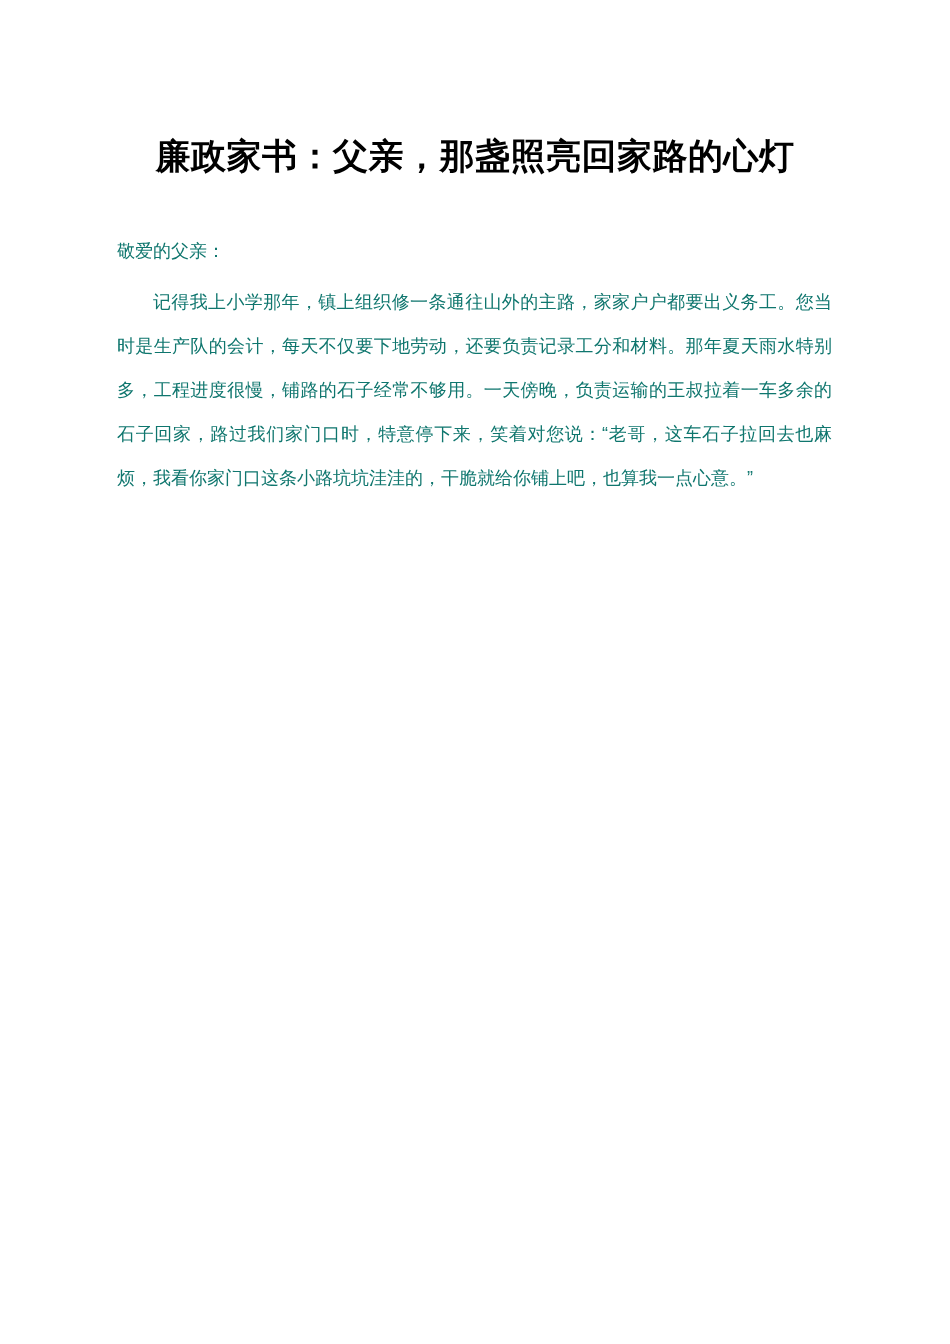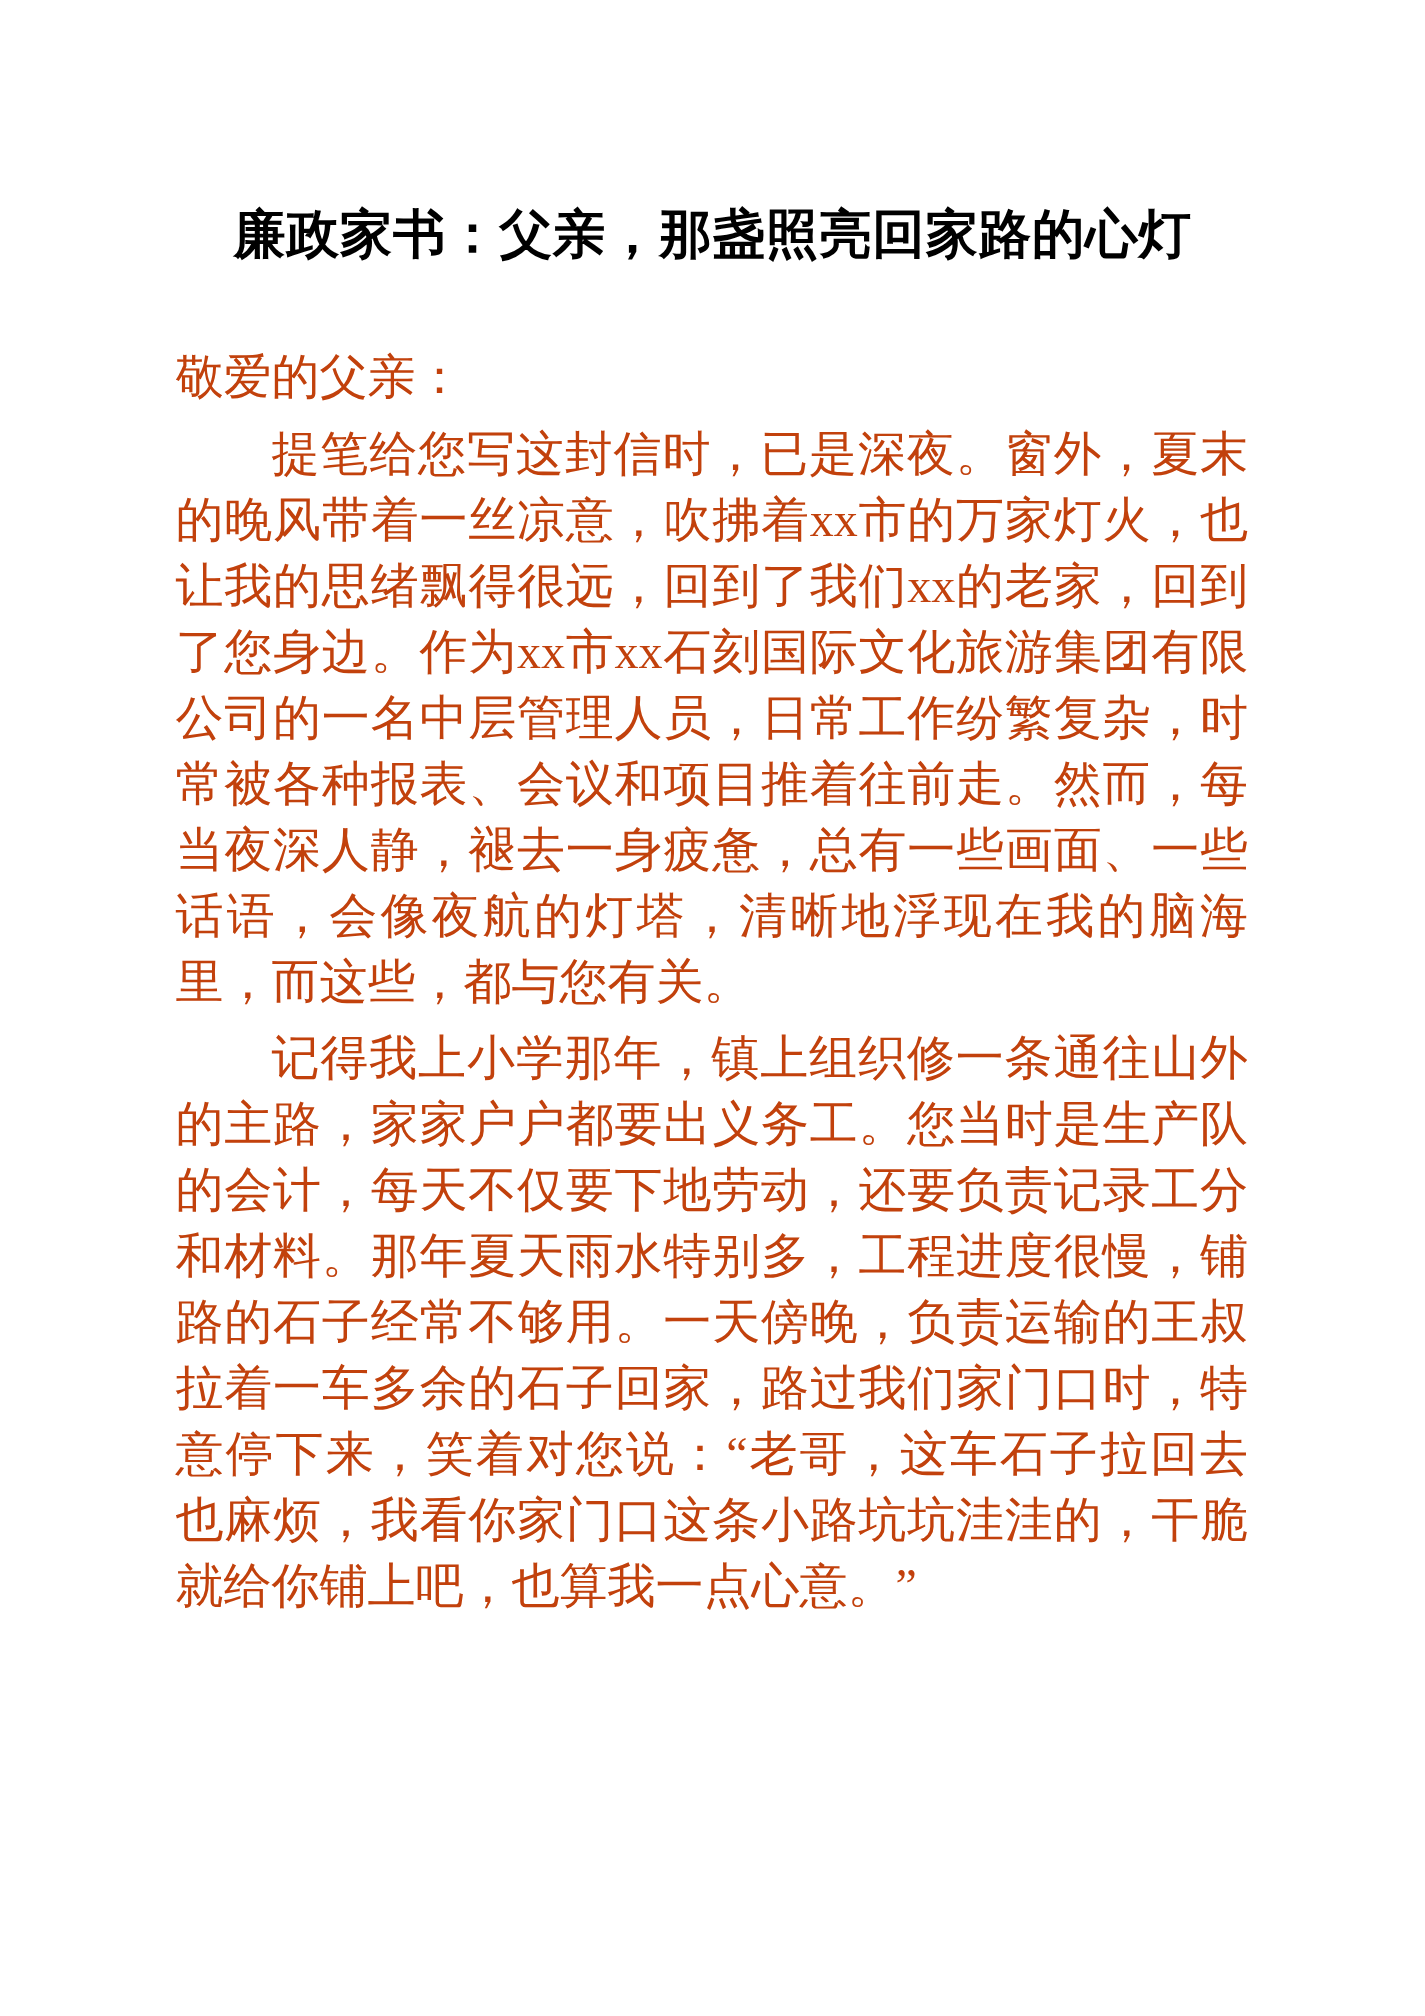--- a/index.html
+++ b/index.html
@@ -23,43 +23,42 @@
     text-align: center;
     font-family: "Liberation Serif", "DejaVu Serif", serif;
     font-weight: 700;
     font-size: 35px;
     line-height: 48px;
     letter-spacing: 0.5px;
     color: #000000;
   }
   .doc-body {
     margin: 48px 118px 0 117px;
-    font-family: Liberation Serif, serif;
-    font-size: 32px;
+    font-family: Liberation Sans, sans-serif;
+    font-size: 18px;
     line-height: 44px;
     text-align: justify;
     text-justify: inter-ideograph;
-    color: #c2410c;
+    color: #0f766e;
   }
   .salutation {
     margin: 0;
     text-indent: 0;
   }
   .para {
     margin: 7px 0 0 0;
     text-indent: 2em;
   }
 </style>
 </head>
 <body>
 
 <div class="page">
   <h1 class="doc-title">廉政家书：父亲，那盏照亮回家路的心灯</h1>
 
   <div class="doc-body">
     <p class="salutation">敬爱的父亲：</p>
 
-    <p class="para">提笔给您写这封信时，已是深夜。窗外，夏末的晚风带着一丝凉意，吹拂着xx市的万家灯火，也让我的思绪飘得很远，回到了我们xx的老家，回到了您身边。作为xx市xx石刻国际文化旅游集团有限公司的一名中层管理人员，日常工作纷繁复杂，时常被各种报表、会议和项目推着往前走。然而，每当夜深人静，褪去一身疲惫，总有一些画面、一些话语，会像夜航的灯塔，清晰地浮现在我的脑海里，而这些，都与您有关。</p>
 
     <p class="para">记得我上小学那年，镇上组织修一条通往山外的主路，家家户户都要出义务工。您当时是生产队的会计，每天不仅要下地劳动，还要负责记录工分和材料。那年夏天雨水特别多，工程进度很慢，铺路的石子经常不够用。一天傍晚，负责运输的王叔拉着一车多余的石子回家，路过我们家门口时，特意停下来，笑着对您说：“老哥，这车石子拉回去也麻烦，我看你家门口这条小路坑坑洼洼的，干脆就给你铺上吧，也算我一点心意。”</p>
 
   </div>
 </div>
 
 </body></html>

